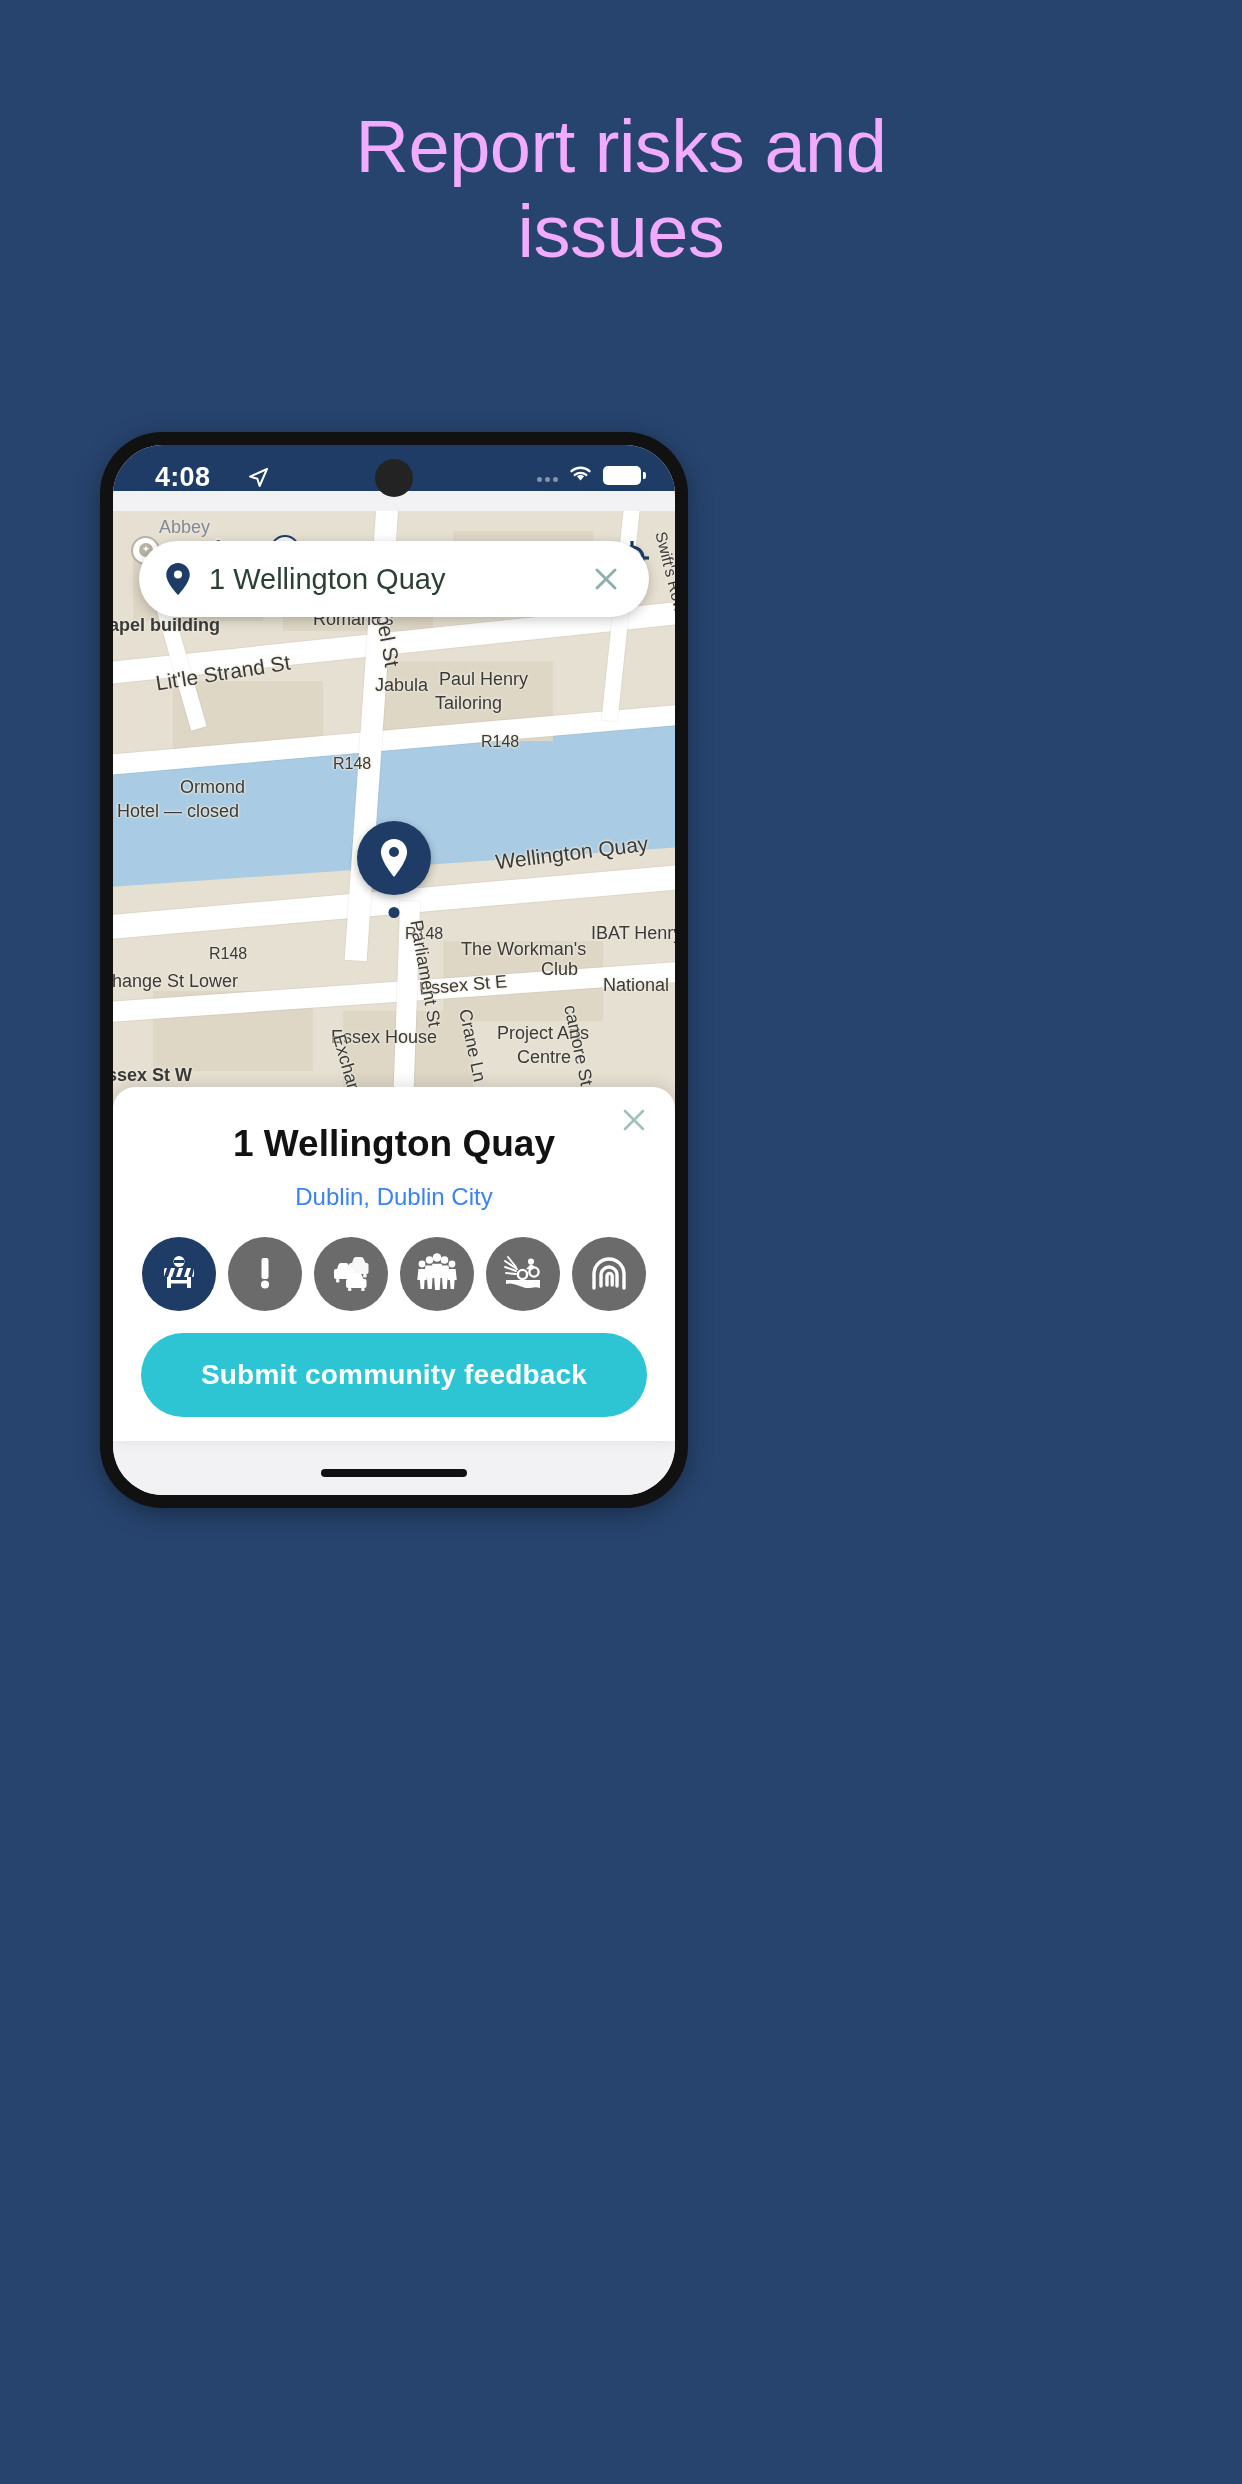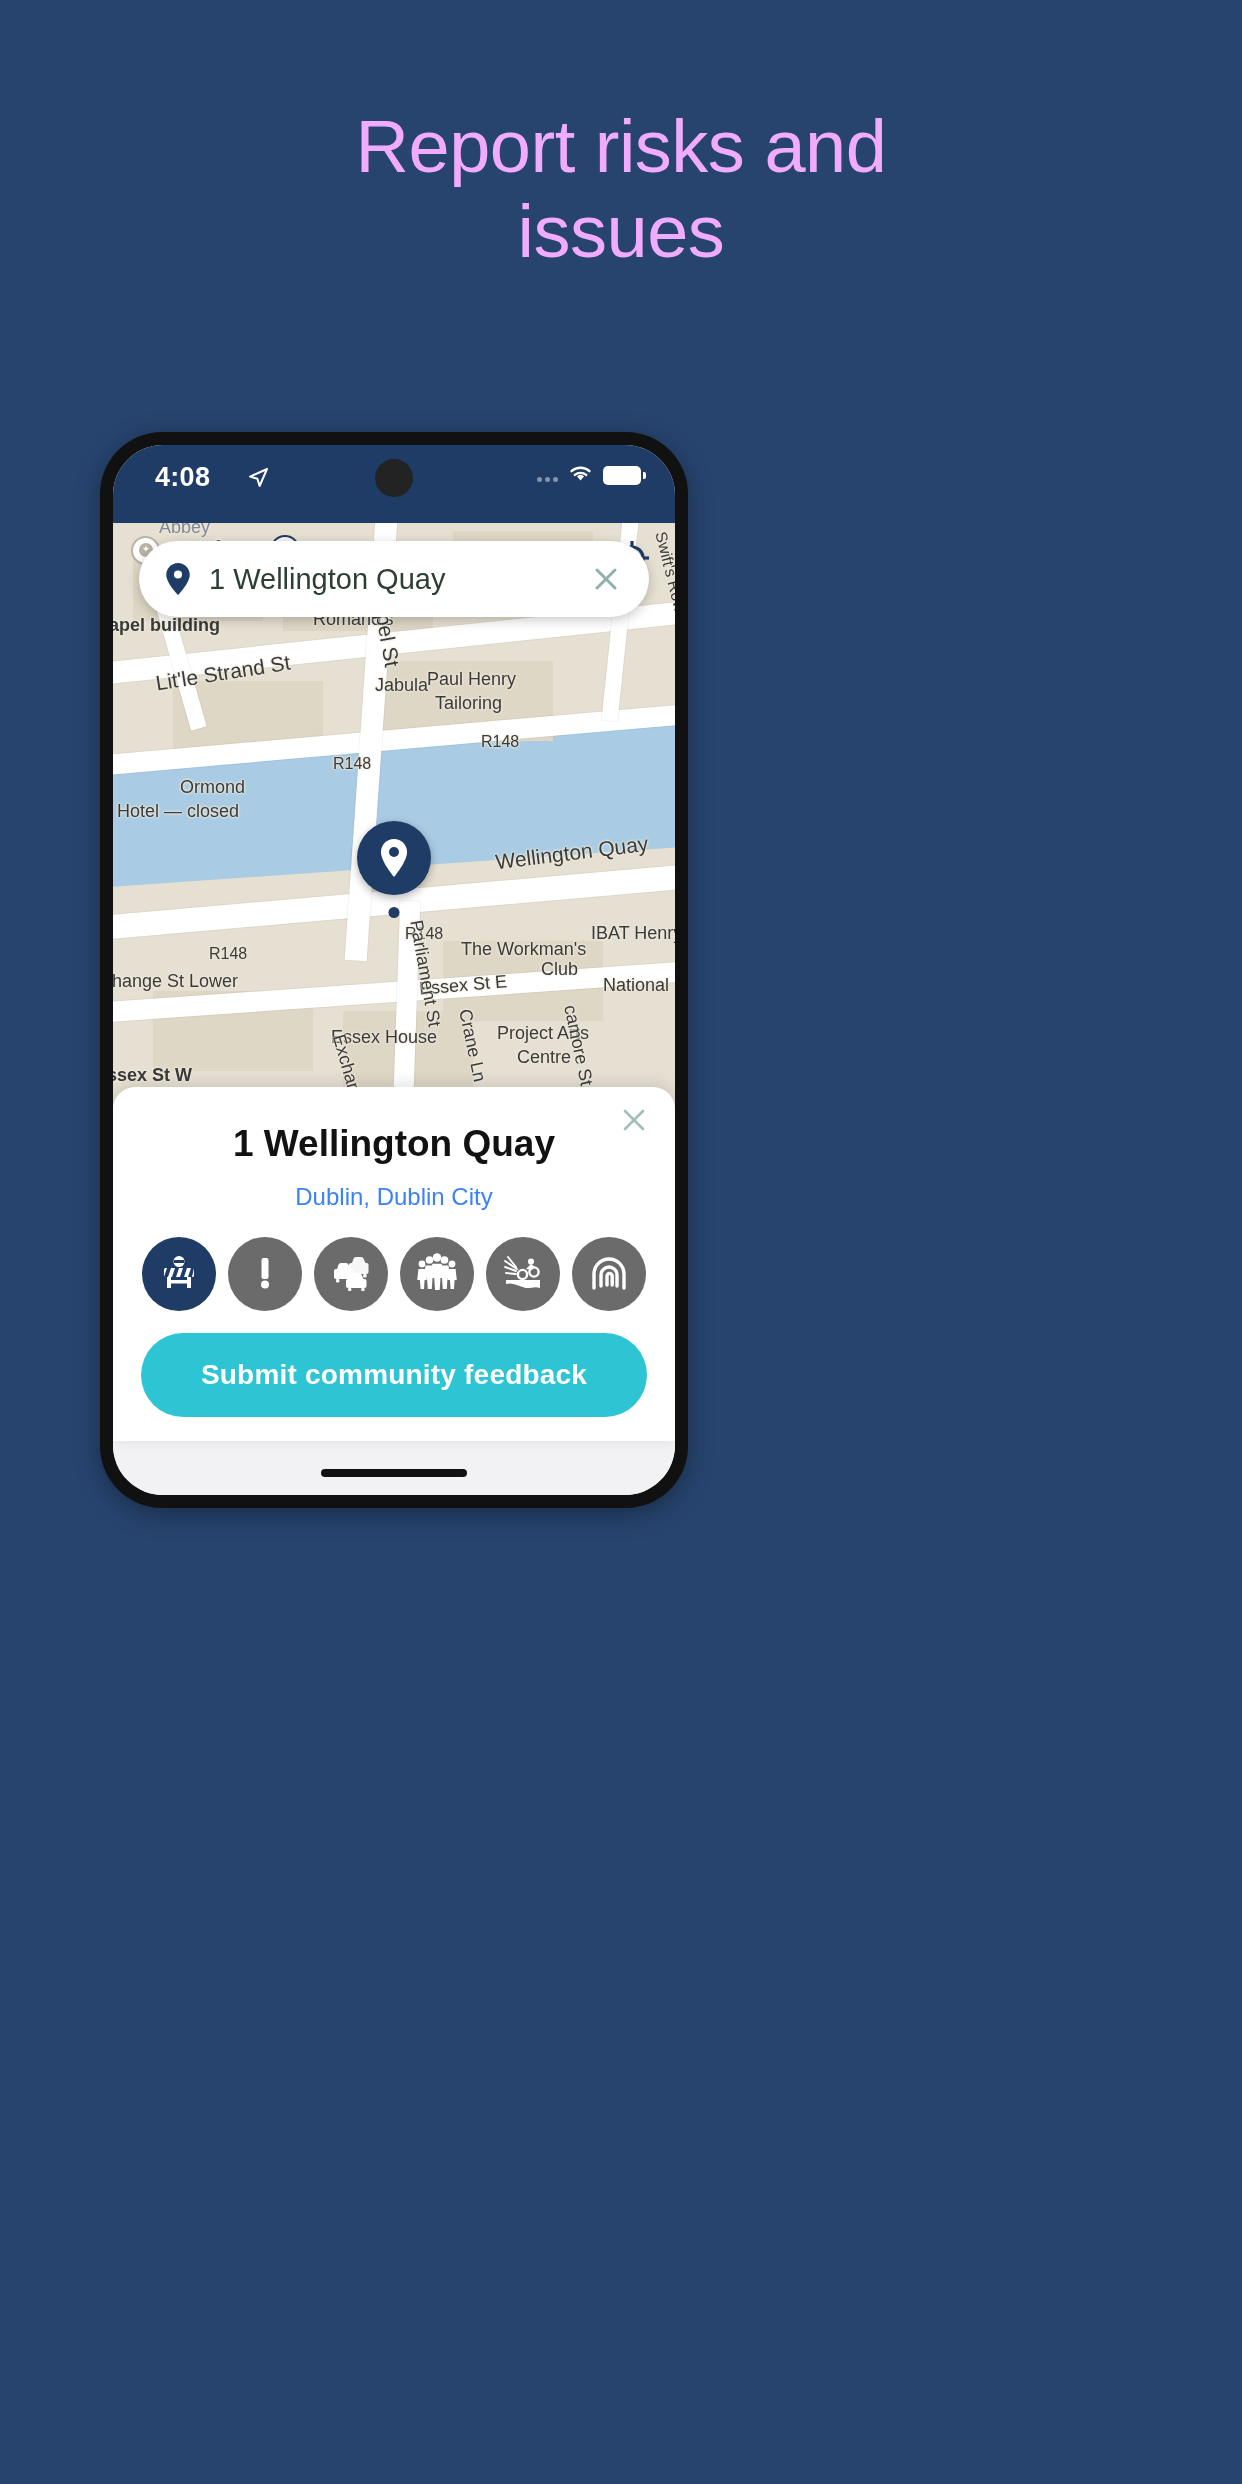--- a/index.html
+++ b/index.html
@@ -36,21 +36,21 @@
     left: 13px; top: 13px;
     width: 562px; height: 1050px;
     border-radius: 50px;
     overflow: hidden;
     background: #f2f2f4;
   }
 
   
   .status-bar {
     position: absolute; left: 0; top: 0;
-    width: 100%; height: 78px;
+    width: 100%; height: 46px;
     background: #1f3c66;
     color: #ffffff;
     z-index: 30;
   }
   .status-time {
     position: absolute; left: 42px; top: 17px;
     font-size: 27px; font-weight: bold;
     letter-spacing: 0.3px;
   }
   .status-loc-arrow {
@@ -303,21 +303,21 @@
         <span class="map-label" style="left:72px;top:40px;">Brother Hubbard</span>
         <span class="map-label sm" style="left:364px;top:56px;">Exchange Ho</span>
         <span class="map-label" style="left:302px;top:74px;transform:rotate(-10deg);font-size:21px;">Great Strand St</span>
         <span class="map-label sm" style="left:474px;top:64px;">St</span>
         <span class="map-label sm" style="left:516px;top:52px;transform:rotate(76deg);">Swift's Row</span>
         <span class="map-label b" style="left:-4px;top:104px;">apel building</span>
         <span class="map-label" style="left:200px;top:98px;">Romano's</span>
         <span class="map-label" style="left:232px;top:104px;transform:rotate(80deg);font-size:21px;">Capel St</span>
         <span class="map-label" style="left:42px;top:150px;transform:rotate(-9deg);font-size:21px;">Lit'le Strand St</span>
         <span class="map-label" style="left:262px;top:164px;">Jabula</span>
-        <span class="map-label" style="left:314px;top:158px;">Paul Henry</span>
+        <span class="map-label" style="left:326px;top:158px;">Paul Henry</span>
         <span class="map-label" style="left:322px;top:182px;">Tailoring</span>
         <span class="map-label sm" style="left:368px;top:222px;">R148</span>
         <span class="map-label sm" style="left:220px;top:244px;">R148</span>
         <span class="map-label" style="left:36px;top:266px;padding-left:31px;">Ormond</span>
         <span class="map-label" style="left:4px;top:290px;">Hotel — closed</span>
         <span class="map-label" style="left:382px;top:330px;transform:rotate(-7deg);font-size:21px;">Wellington Quay</span>
         <span class="map-label sm" style="left:292px;top:414px;">R148</span>
         <span class="map-label" style="left:348px;top:428px;">The Workman's</span>
         <span class="map-label" style="left:428px;top:448px;">Club</span>
         <span class="map-label" style="left:478px;top:412px;">IBAT Henry</span>

